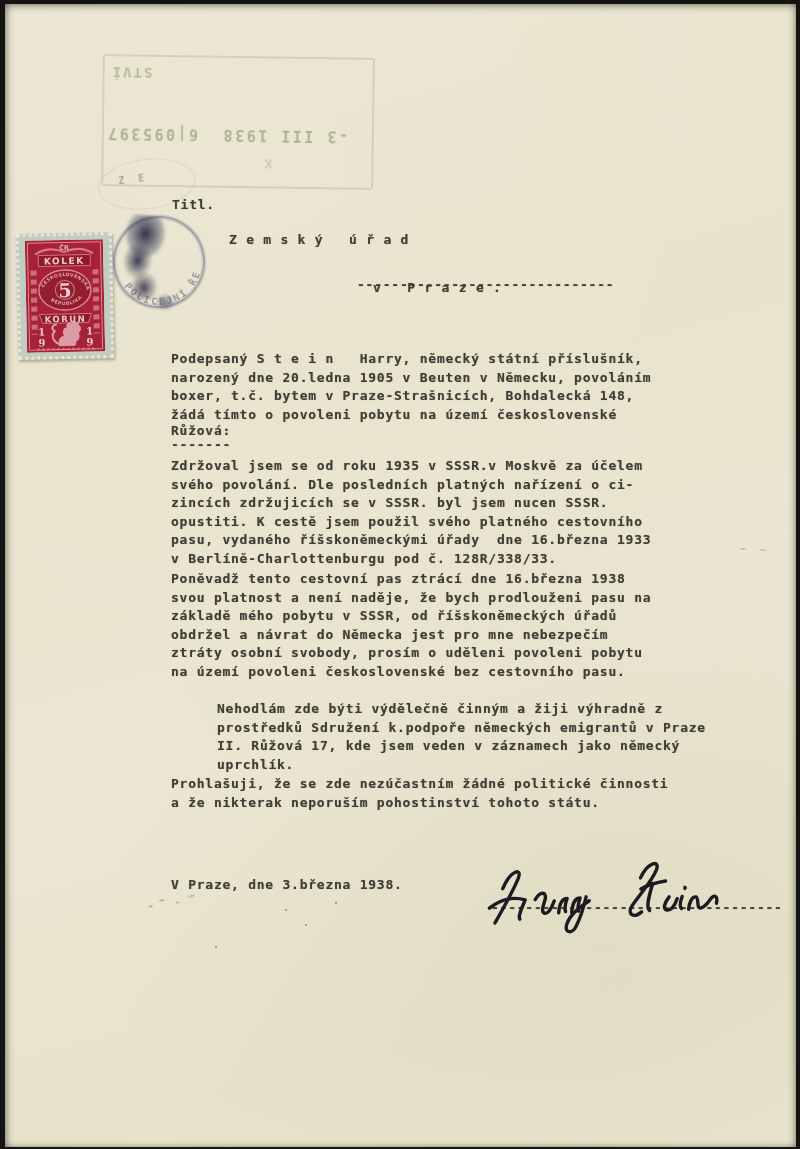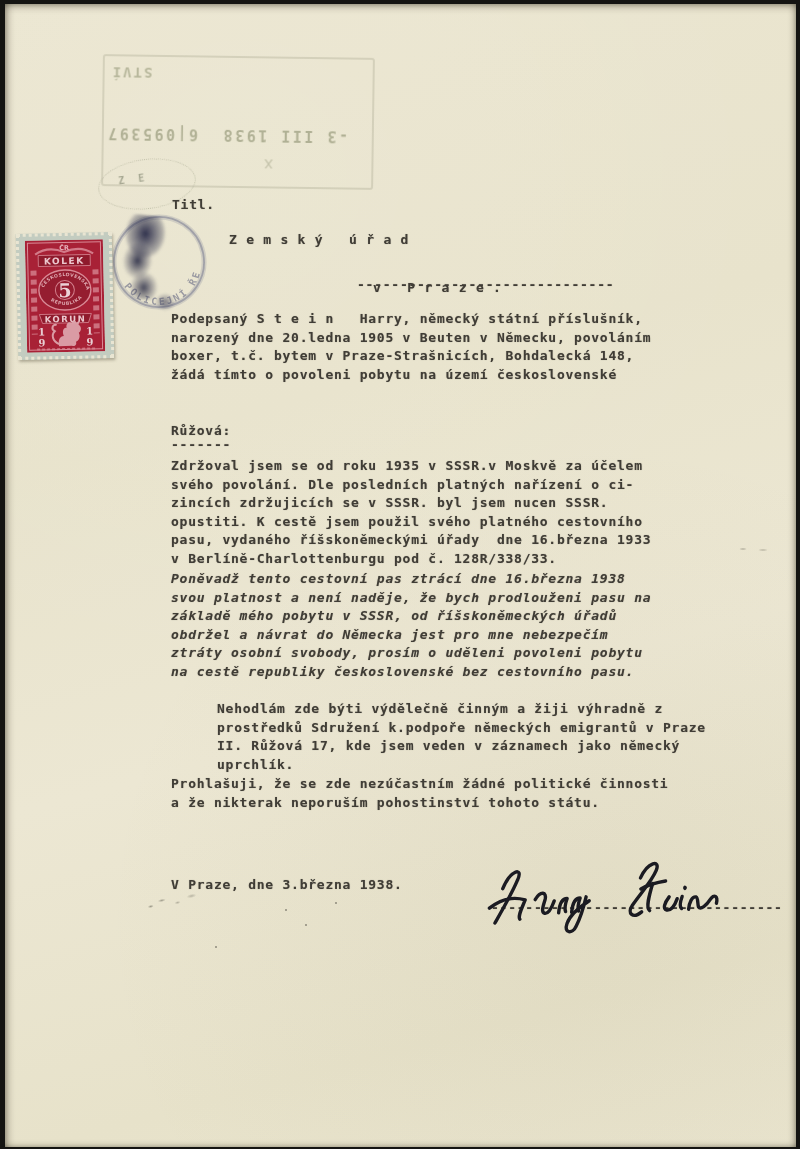--- a/index.html
+++ b/index.html
@@ -177,45 +177,45 @@
     </svg>
   </div>
 
   <div class="type" style="left:167px;top:192px;">Titl.</div>
 
   <div class="type" style="left:224px;top:227px;">Z e m s k ý   ú ř a d</div>
   <div class="type" style="left:368px;top:275px;">v   P r a z e .</div>
   <div class="type" style="left:352px;top:272px;">------------------------------</div>
 
   <div style="position:absolute;left:166px;top:306px;">
-    <div class="type" style="position:static;">Podepsaný S t e i n   Harry, německý státní příslušník,</div>
+    <div class="type" style="position:static;margin-top:40px;">Podepsaný S t e i n   Harry, německý státní příslušník,</div>
     <div class="type" style="position:static;">narozený dne 20.ledna 1905 v Beuten v Německu, povoláním</div>
     <div class="type" style="position:static;">boxer, t.č. bytem v Praze-Strašnicích, Bohdalecká 148,</div>
     <div class="type" style="position:static;">žádá tímto o povoleni pobytu na území československé</div>
   </div>
 
   <div class="type" style="left:166px;top:418px;">Růžová:</div>
   <div class="type" style="left:166px;top:432px;">-------</div>
 
   <div style="position:absolute;left:166px;top:453px;">
     <div class="type" style="position:static;">Zdržoval jsem se od roku 1935 v SSSR.v Moskvě za účelem</div>
     <div class="type" style="position:static;">svého povolání. Dle posledních platných nařízení o ci-</div>
     <div class="type" style="position:static;">zincích zdržujicích se v SSSR. byl jsem nucen SSSR.</div>
     <div class="type" style="position:static;">opustiti. K cestě jsem použil svého platného cestovního</div>
     <div class="type" style="position:static;">pasu, vydaného říšskoněmeckými úřady  dne 16.března 1933</div>
     <div class="type" style="position:static;">v Berlíně-Charlottenburgu pod č. 128R/338/33.</div>
   </div>
 
-  <div style="position:absolute;left:166px;top:566px;font-style:italic;">
+  <div style="position:absolute;left:166px;top:566px;">
     <div class="type" style="position:static;">Poněvadž tento cestovní pas ztrácí dne 16.března 1938</div>
     <div class="type" style="position:static;">svou platnost a není naděje, že bych prodlouženi pasu na</div>
     <div class="type" style="position:static;">základě mého pobytu v SSSR, od říšskoněmeckých úřadů</div>
     <div class="type" style="position:static;">obdržel a návrat do Německa jest pro mne nebezpečím</div>
     <div class="type" style="position:static;">ztráty osobní svobody, prosím o uděleni povoleni pobytu</div>
-    <div class="type" style="position:static;">na cestě republiky československé bez cestovního pasu.</div>
+    <div class="type" style="position:static;">na území povoleni československé bez cestovního pasu.</div>
   </div>
 
   <div style="position:absolute;left:166px;top:696px;margin-left:46px;">
     <div class="type" style="position:static;">Nehodlám zde býti výdělečně činným a žiji výhradně z</div>
     <div class="type" style="position:static;">prostředků Sdružení k.podpoře německých emigrantů v Praze</div>
     <div class="type" style="position:static;">II. Růžová 17, kde jsem veden v záznamech jako německý</div>
     <div class="type" style="position:static;">uprchlík.</div>
   </div>
 
   <div style="position:absolute;left:166px;top:771px;">

